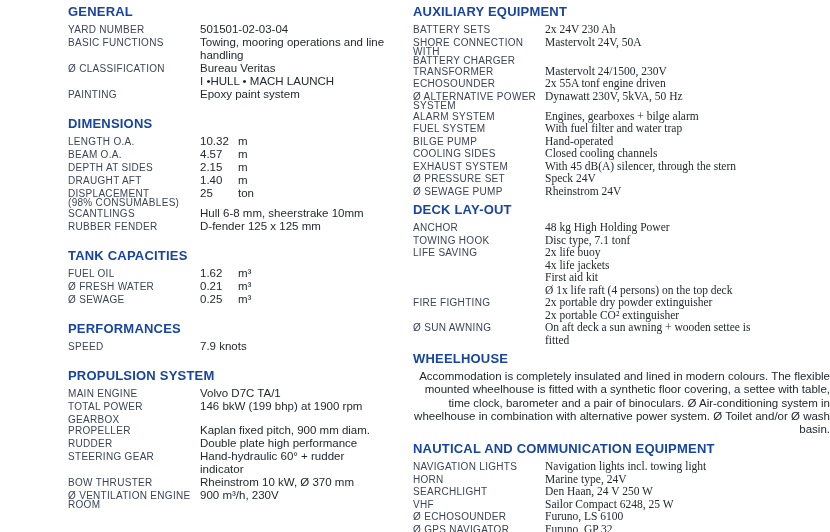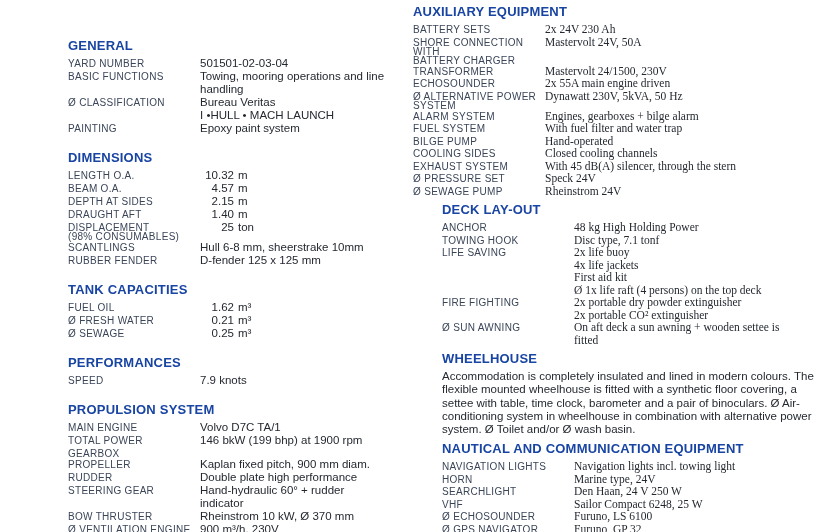--- a/index.html
+++ b/index.html
@@ -9,49 +9,50 @@
     color: var(--value, #242930);
   }
   .page {
     box-sizing: border-box;
     width: 830px; height: 532px;
     padding: 4px 0 0 68px;
     display: flex;
     background: var(--bg, #ffffff);
   }
   .col { display: block; }
-  .col-left  { width: 332px; margin-right: 13px; flex: none; margin-top: 34px; }
+  .col-left  { width: 332px; margin-right: 13px; flex: none; }
   .col-right { width: 417px; flex: none; }
 
   .hd {
     font-size: 13px; font-weight: 700; letter-spacing: 0.2px;
     color: var(--heading, #1844A3);
     line-height: 15px; margin-bottom: 4px;
   }
   .col-left  .section + .section { margin-top: 15px; }
-  .col-right .section + .section { margin-top: 5px; margin-left: 29px; }
+  .col-right .section + .section { margin-top: 5px; }
 
   .row { display: flex; align-items: flex-start; }
   .lbl {
     flex: none; width: 132px; padding: 2px 6px 0 0; box-sizing: border-box;
     font-size: 10px; line-height: 9px; letter-spacing: 0.3px;
     color: var(--label, #3A4558);
     white-space: pre-line;
   }
   .val {
     flex: 1; font-size: 11.5px; line-height: 13px;
     color: var(--value, #242930);
     white-space: pre-line;
   }
   .col-right .val { line-height: 12.5px; font-family: Liberation Serif, serif; }
-  .num { display: inline-block; width: 34px; text-align: right; }
+  .num { display: inline-block; width: 34px; text-align: left; }
   .unit { margin-left: 4px; }
   .para {
     font-size: 11.5px; line-height: 13.3px;
     color: var(--value, #242930);
+    text-align: right;
   }
 </style>
 </head>
 <body>
 
 <div class="page">
 
   <div class="col col-left">
 
     <div class="section">
@@ -184,21 +185,21 @@
         <div class="lbl">SHORE CONNECTION WITH
 BATTERY CHARGER</div>
         <div class="val">Mastervolt 24V, 50A</div>
       </div>
       <div class="row">
         <div class="lbl">TRANSFORMER</div>
         <div class="val">Mastervolt 24/1500, 230V</div>
       </div>
       <div class="row">
         <div class="lbl">ECHOSOUNDER</div>
-        <div class="val">2x 55A main engine driven</div>
+        <div class="val">2x 55A tonf engine driven</div>
       </div>
       <div class="row">
         <div class="lbl">Ø ALTERNATIVE POWER
 SYSTEM</div>
         <div class="val">Dynawatt 230V, 5kVA, 50 Hz</div>
       </div>
       <div class="row">
         <div class="lbl">ALARM SYSTEM</div>
         <div class="val">Engines, gearboxes + bilge alarm</div>
       </div>

